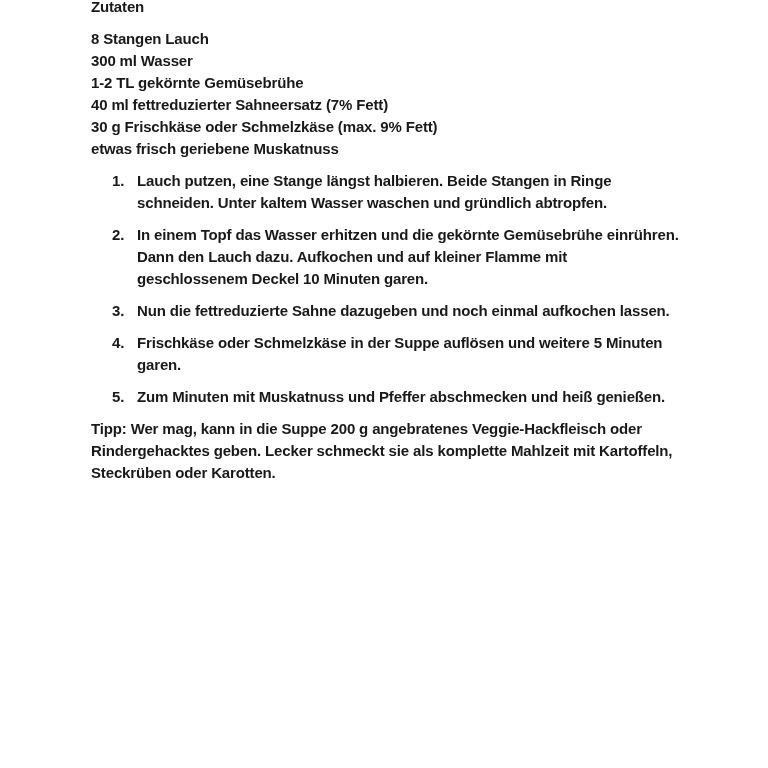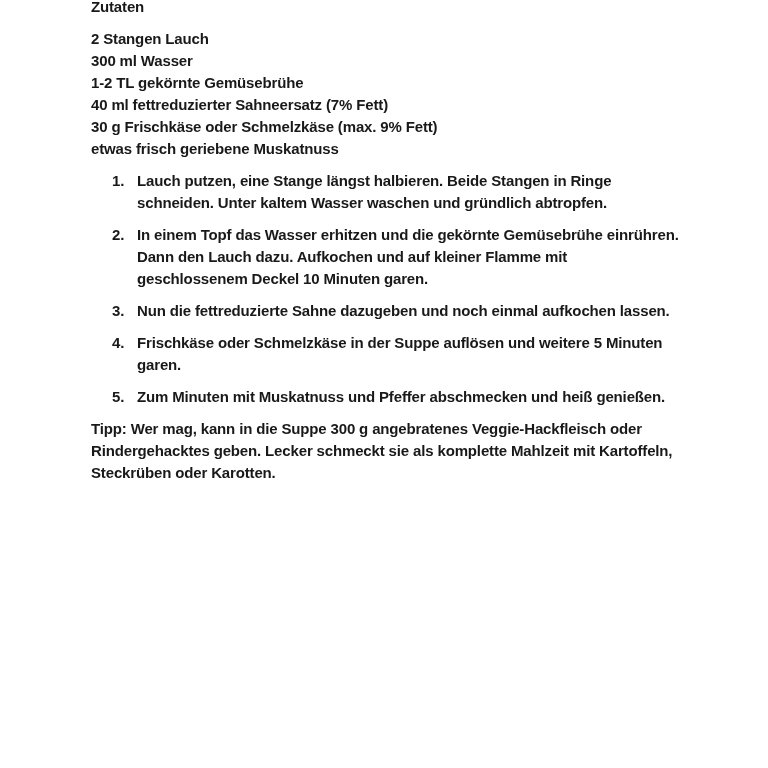--- a/index.html
+++ b/index.html
@@ -50,21 +50,21 @@
 </style>
 </head>
 <body style="background: rgb(255, 255, 255);">
 
 <div class="doc" style="color: rgb(25, 25, 25);">
 
   <p class="para">Zutaten</p>
 
 
   <div class="para">
-    <div class="line">2 Stangen Lauch</div>
+    <div class="line">8 Stangen Lauch</div>
     <div class="line">300 ml Wasser</div>
     <div class="line">1-2 TL gekörnte Gemüsebrühe</div>
     <div class="line">40 ml fettreduzierter Sahneersatz (7% Fett)</div>
     <div class="line">30 g Frischkäse oder Schmelzkäse (max. 9% Fett)</div>
     <div class="line">etwas frisch geriebene Muskatnuss</div>
   </div>
 
 
   <ol class="steps">
     <li>
@@ -86,17 +86,17 @@
       <span class="num">4.</span>
       <span class="prewrap">Frischkäse oder Schmelzkäse in der Suppe auflösen und weitere 5 Minuten
 garen.</span>
     </li>
     <li>
       <span class="num">5.</span>
       <span class="prewrap">Zum Minuten mit Muskatnuss und Pfeffer abschmecken und heiß genießen.</span>
     </li>
   </ol>
 
-  <p class="para prewrap">Tipp: Wer mag, kann in die Suppe 300 g angebratenes Veggie-Hackfleisch oder
+  <p class="para prewrap">Tipp: Wer mag, kann in die Suppe 200 g angebratenes Veggie-Hackfleisch oder
 Rindergehacktes geben. Lecker schmeckt sie als komplette Mahlzeit mit Kartoffeln,
 Steckrüben oder Karotten.</p>
 
 </div>
 
 </body></html>

